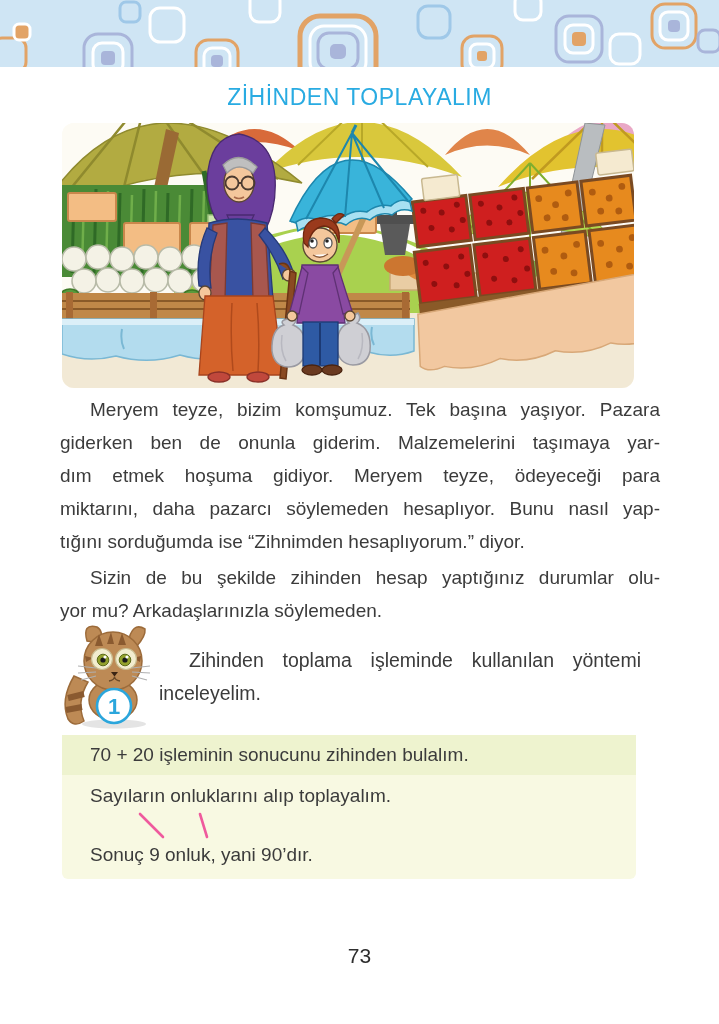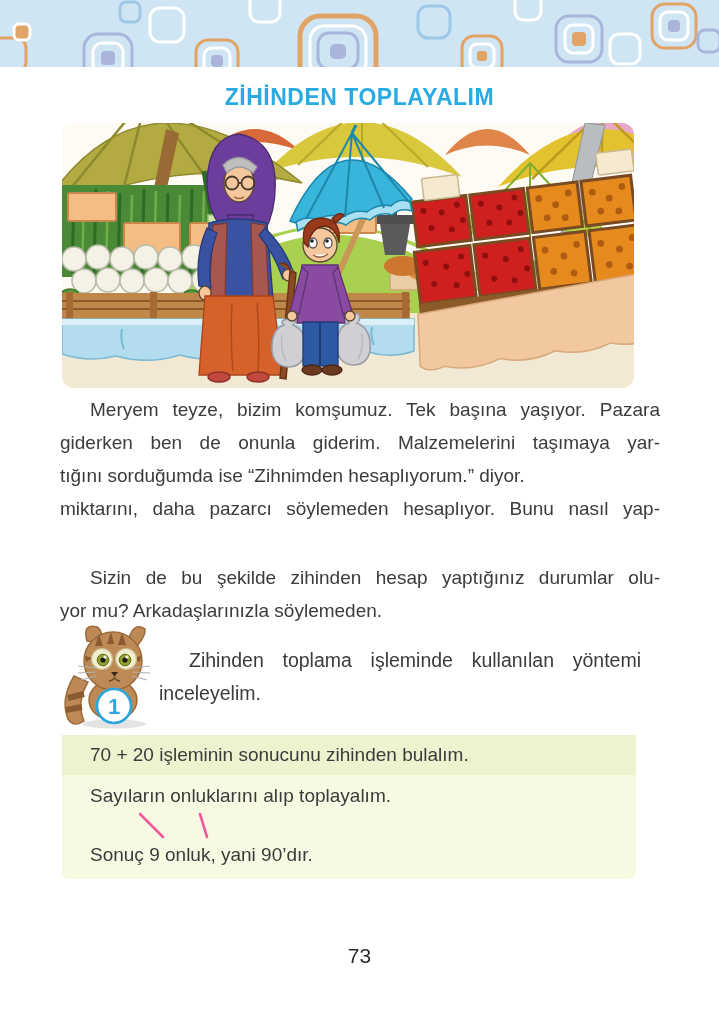--- a/index.html
+++ b/index.html
@@ -4,21 +4,21 @@
 <style>
   html,body{margin:0;padding:0;}
   body{
     width:719px;height:1024px;position:relative;background:#ffffff;
     font-family:"Liberation Sans","DejaVu Sans",sans-serif;color:#3b3b3b;
     overflow:hidden;
   }
   .band{position:absolute;left:0;top:0;width:719px;height:67px;}
   .page-title{
     position:absolute;top:84px;left:0;width:719px;text-align:center;
-    font-size:23px;font-weight:bold;color:#29abe2;letter-spacing:.5px;
+    font-size:23px;font-weight:normal;color:#29abe2;letter-spacing:.5px;
   }
   .illu{
     position:absolute;left:62px;top:123px;width:572px;height:265px;
     border-radius:12px;overflow:hidden;background:#fdfbf4;
   }
   .para{position:absolute;left:60px;width:600px;}
   .line{font-size:19px;line-height:33px;white-space:normal;}
   .j{text-align:justify;text-align-last:justify;}
   .indent{text-indent:30px;}
   #p1{top:393px;}
@@ -307,22 +307,23 @@
       <circle cx="250" cy="118" r="1.8" fill="#222" stroke="none"></circle>
       <circle cx="265" cy="118" r="1.8" fill="#222" stroke="none"></circle>
       <path d="M251,132 Q258,137 266,131" fill="#ffffff" stroke="#8a5a3a" stroke-width="1.4"></path>
     </g>
   </svg>
 </div>
 
 <div class="para" id="p1">
   <div class="line j indent">Meryem teyze, bizim komşumuz. Tek başına yaşıyor. Pazara</div>
   <div class="line j">giderken ben de onunla giderim. Malzemelerini taşımaya yar-</div>
+  <div class="line j">dım etmek hoşuma gidiyor. Meryem teyze, ödeyeceği para</div>
+  <div class="line j">miktarını, daha pazarcı söylemeden hesaplıyor. Bunu nasıl yap-</div>
   <div class="line">tığını sorduğumda ise “Zihnimden hesaplıyorum.” diyor.</div>
-  <div class="line j">miktarını, daha pazarcı söylemeden hesaplıyor. Bunu nasıl yap-</div>
 </div>
 
 <div class="para" id="p2">
   <div class="line j indent">Sizin de bu şekilde zihinden hesap yaptığınız durumlar olu-</div>
   <div class="line">yor mu? Arkadaşlarınızla söylemeden.</div>
 </div>
 
 <div class="mascot">
   <svg width="108" height="110" viewBox="0 0 108 110">
     <ellipse cx="56" cy="104" rx="32" ry="4.5" fill="#e4e4e4"></ellipse>

